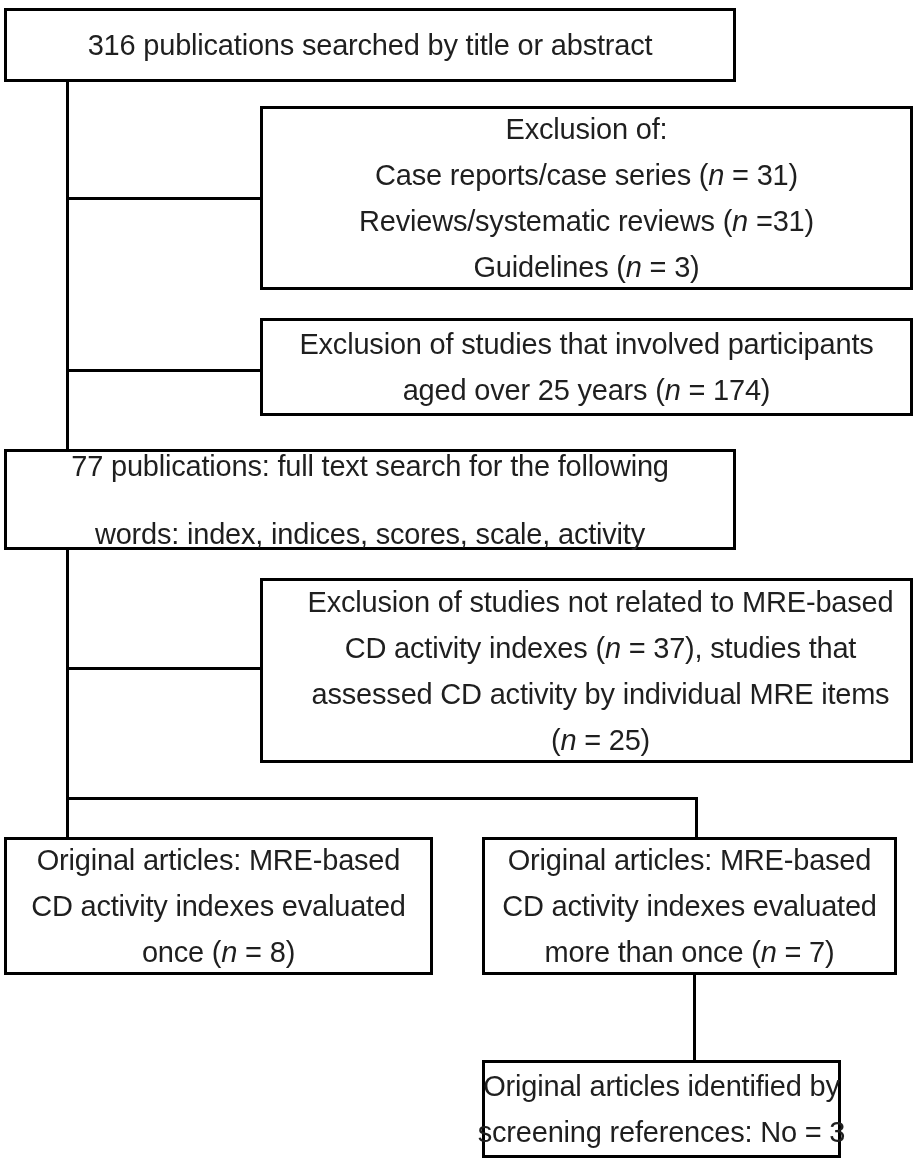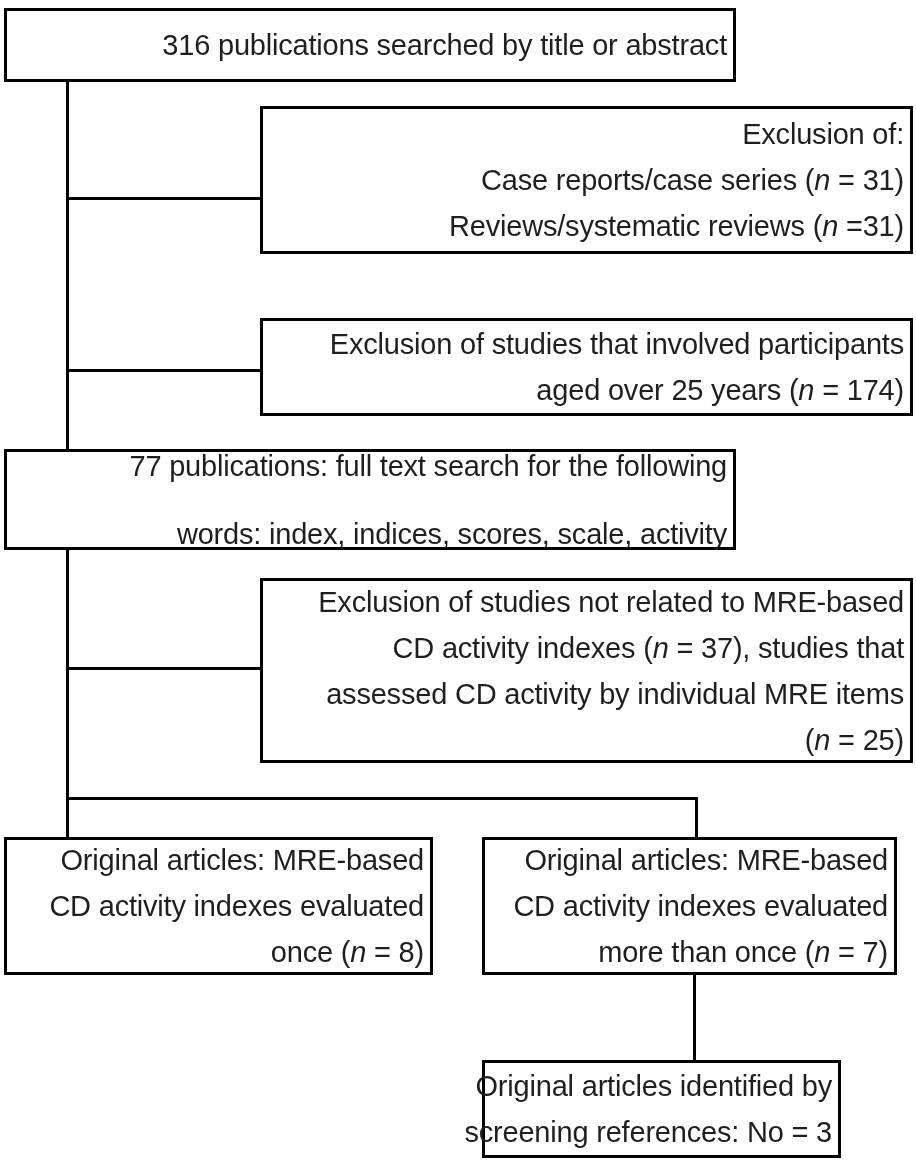--- a/index.html
+++ b/index.html
@@ -17,39 +17,39 @@
     overflow: hidden;
   }
   .box {
     position: absolute;
     box-sizing: border-box;
     border: 3px solid var(--border, #000000);
     background: var(--bg, #ffffff);
     display: flex;
     flex-direction: column;
     justify-content: center;
-    align-items: flex-end;
+    align-items: center;
     text-align: center;
     font-size: 29px;
     line-height: 46px;
     letter-spacing: -0.2px;
     padding: 0 6px;
   }
   .box .line { white-space: nowrap; }
   .box .it { font-style: italic; }
   .connector {
     position: absolute;
     background: var(--border, #000000);
   }
   .connector.h { height: 3px; }
   .connector.v { width: 3px; }
 
   
   #box-searched        { left: 4px;   top: 8px;    width: 732px; height: 74px;  }
-  #box-excl-reports    { left: 260px; top: 106px;  width: 653px; height: 148px; }
+  #box-excl-reports    { left: 260px; top: 106px;  width: 653px; height: 184px; }
   #box-excl-age        { left: 260px; top: 318px;  width: 653px; height: 98px; }
   #box-fulltext        { left: 4px;   top: 449px;  width: 732px; height: 101px; gap: 22px; }
   #box-excl-mre        { left: 260px; top: 578px;  width: 653px; height: 185px; padding-left: 34px; }
   #box-eval-once       { left: 4px;   top: 837px;  width: 429px; height: 138px; }
   #box-eval-more       { left: 482px; top: 837px;  width: 415px; height: 138px; }
   #box-screening       { left: 482px; top: 1060px; width: 359px; height: 98px;  }
 
   
   #conn-v-top          { left: 66px;  top: 82px;  height: 367px; }
   #conn-h-excl-reports { left: 69px;  top: 197px; width: 191px;  }
@@ -75,20 +75,21 @@
   <div class="connector v" id="conn-v-to-screening"></div>
 
   <div class="box" id="box-searched">
       <div class="line"><span>316 publications searched by title or abstract</span></div>
     </div>
 
   <div class="box" id="box-excl-reports">
       <div class="line"><span>Exclusion of:</span></div>
       <div class="line"><span>Case reports/case series (</span><span class="it">n</span><span> = 31)</span></div>
       <div class="line"><span>Reviews/systematic reviews (</span><span class="it">n</span><span> =31)</span></div>
+      <div class="line"><span>Guidelines (</span><span class="it">n</span><span> = 3)</span></div>
     </div>
 
   <div class="box" id="box-excl-age">
       <div class="line"><span>Exclusion of studies that involved participants</span></div>
       <div class="line"><span>aged over 25 years (</span><span class="it">n</span><span> = 174)</span></div>
     </div>
 
   <div class="box" id="box-fulltext">
       <div class="line"><span>77 publications: full text search for the following</span></div>
       <div class="line"><span>words: index, indices, scores, scale, activity</span></div>

